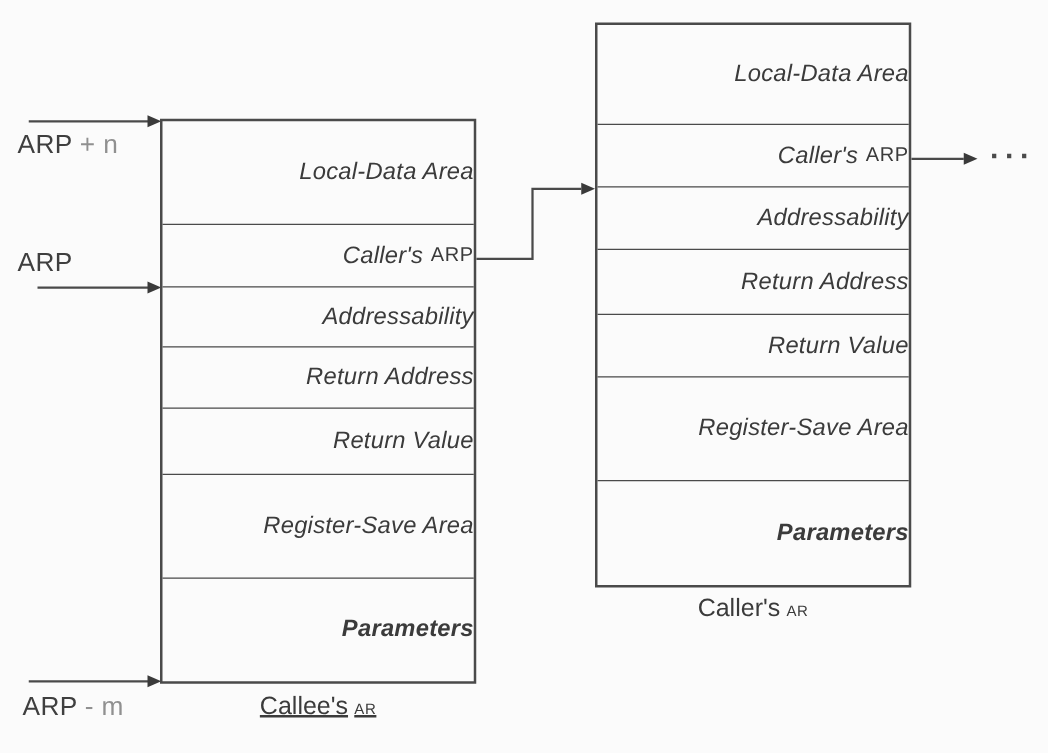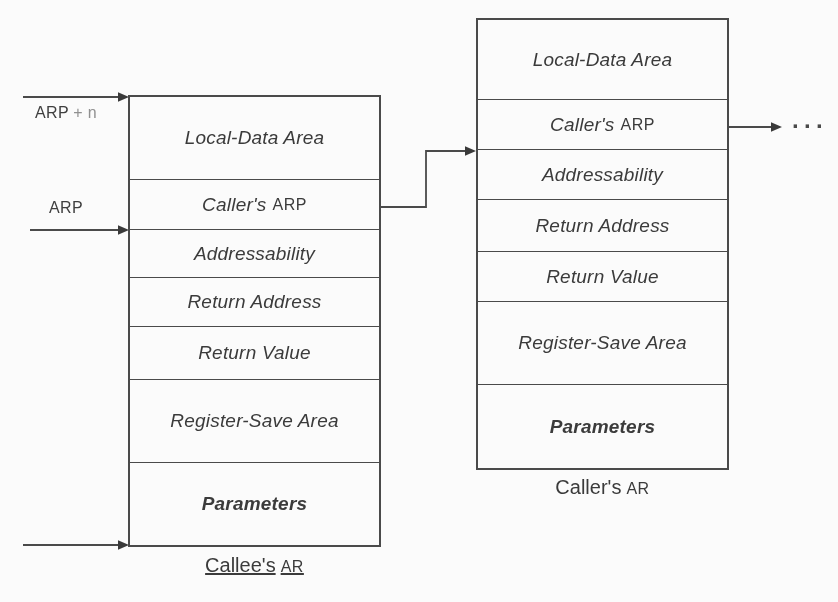--- a/index.html
+++ b/index.html
@@ -40,48 +40,48 @@
     display: flex;
     flex-direction: column;
   }
   .ar-box.left  { left: 128px; top: 95px; }
   .ar-box.right { left: 476px; top: 18px; }
   .row {
     box-sizing: border-box;
     border-bottom: 1.5px solid #4a4a4a;
     display: flex;
     align-items: center;
-    justify-content: center;
+    justify-content: flex-end;
     font-style: italic;
     font-size: 19px;
     color: #3b3b3b;
     letter-spacing: 0.2px;
   }
   .row.last { border-bottom: none; font-weight: bold; }
   .acr {
     font-style: normal;
     font-size: 16px;
     margin-left: 6px;
     letter-spacing: 0.5px;
   }
   .caption {
     position: absolute;
     width: 253px;
     text-align: center;
     font-size: 20px;
     color: #3b3b3b;
   }
-  .caption .acr { font-size: 16px; margin-left: 5px; }
+  .caption .acr { font-size: 12px; margin-left: 5px; }
   .caption.cap-left  { left: 128px; top: 554px; text-decoration: underline; }
   .caption.cap-right { left: 476px; top: 476px; }
   .ptr-label {
     position: absolute;
     width: 104px;
-    text-align: center;
-    font-size: 16px;
+    text-align: left;
+    font-size: 21px;
     color: #3f3f3f;
     letter-spacing: 0.3px;
     white-space: nowrap;
   }
   .ptr-label .offset { color: #909090; }
   .ptr-top    { left: 14px; top: 104px; }
   .ptr-mid    { left: 14px; top: 199px; }
   .ptr-bottom { left: 18px; top: 554px; }
   .ellipsis {
     position: absolute;
@@ -178,16 +178,20 @@
     <span>Caller's</span><span class="acr">AR</span>
   </div>
 
   <div class="ptr-label ptr-top">
     <span>ARP</span>
     <span class="offset">+ n</span>
   </div>
   <div class="ptr-label ptr-mid">
     <span>ARP</span>
   </div>
+  <div class="ptr-label ptr-bottom">
+    <span>ARP</span>
+    <span class="offset">- m</span>
+  </div>
 
   <div class="ellipsis">···</div>
 
 </div>
 
 </body></html>

